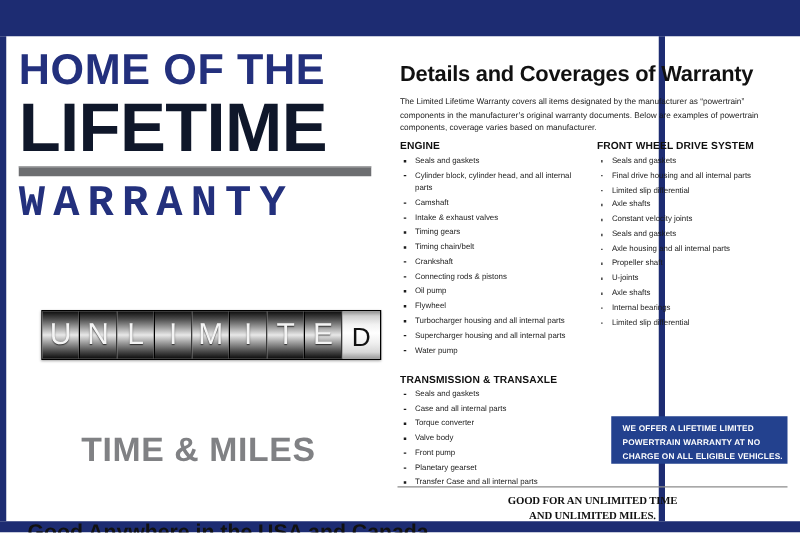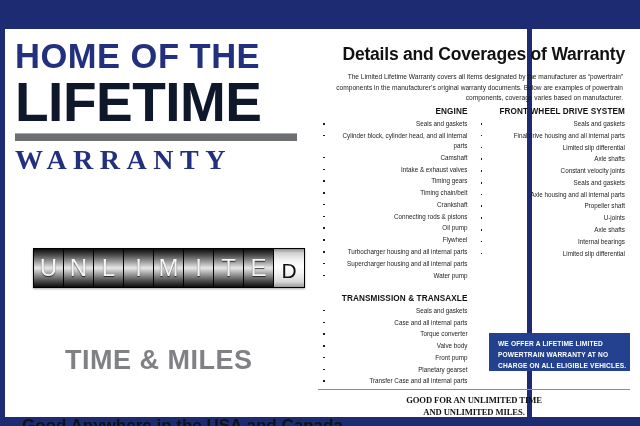--- a/index.html
+++ b/index.html
@@ -77,23 +77,23 @@
     white-space: nowrap;
   }
   .hero-rule {
     margin-top: 3px;
     width: 282px;
     height: 8px;
     background: #6d6e71;
     border-top: 1px solid #a9aaac;
   }
   .hero-line3 {
-    font-family: Liberation Serif, serif;
-    font-weight: bold;
-    font-size: 28px;
+    font-family: Liberation Mono, monospace;
+    font-weight: bold;
+    font-size: 35px;
     letter-spacing: 6.5px;
     color: #23307d;
     line-height: 1.05;
     margin-top: 4px;
     white-space: nowrap;
   }
 
   
   .odometer {
     position: absolute;
@@ -145,22 +145,21 @@
     font-weight: bold;
     font-size: 17px;
     color: #111111;
     white-space: nowrap;
   }
 
   
   .right-panel {
     width: 325px;
     position: relative;
-    padding: 3px 10px 0 10px;
-    text-align: right;
+    padding: 8px 10px 0 10px;
   }
   .details-title {
     margin-top: 12px;
     font-family: "Liberation Sans", sans-serif;
     font-weight: bold;
     font-size: 17.5px;
     color: #111111;
     letter-spacing: -0.2px;
   }
   .details-para {

